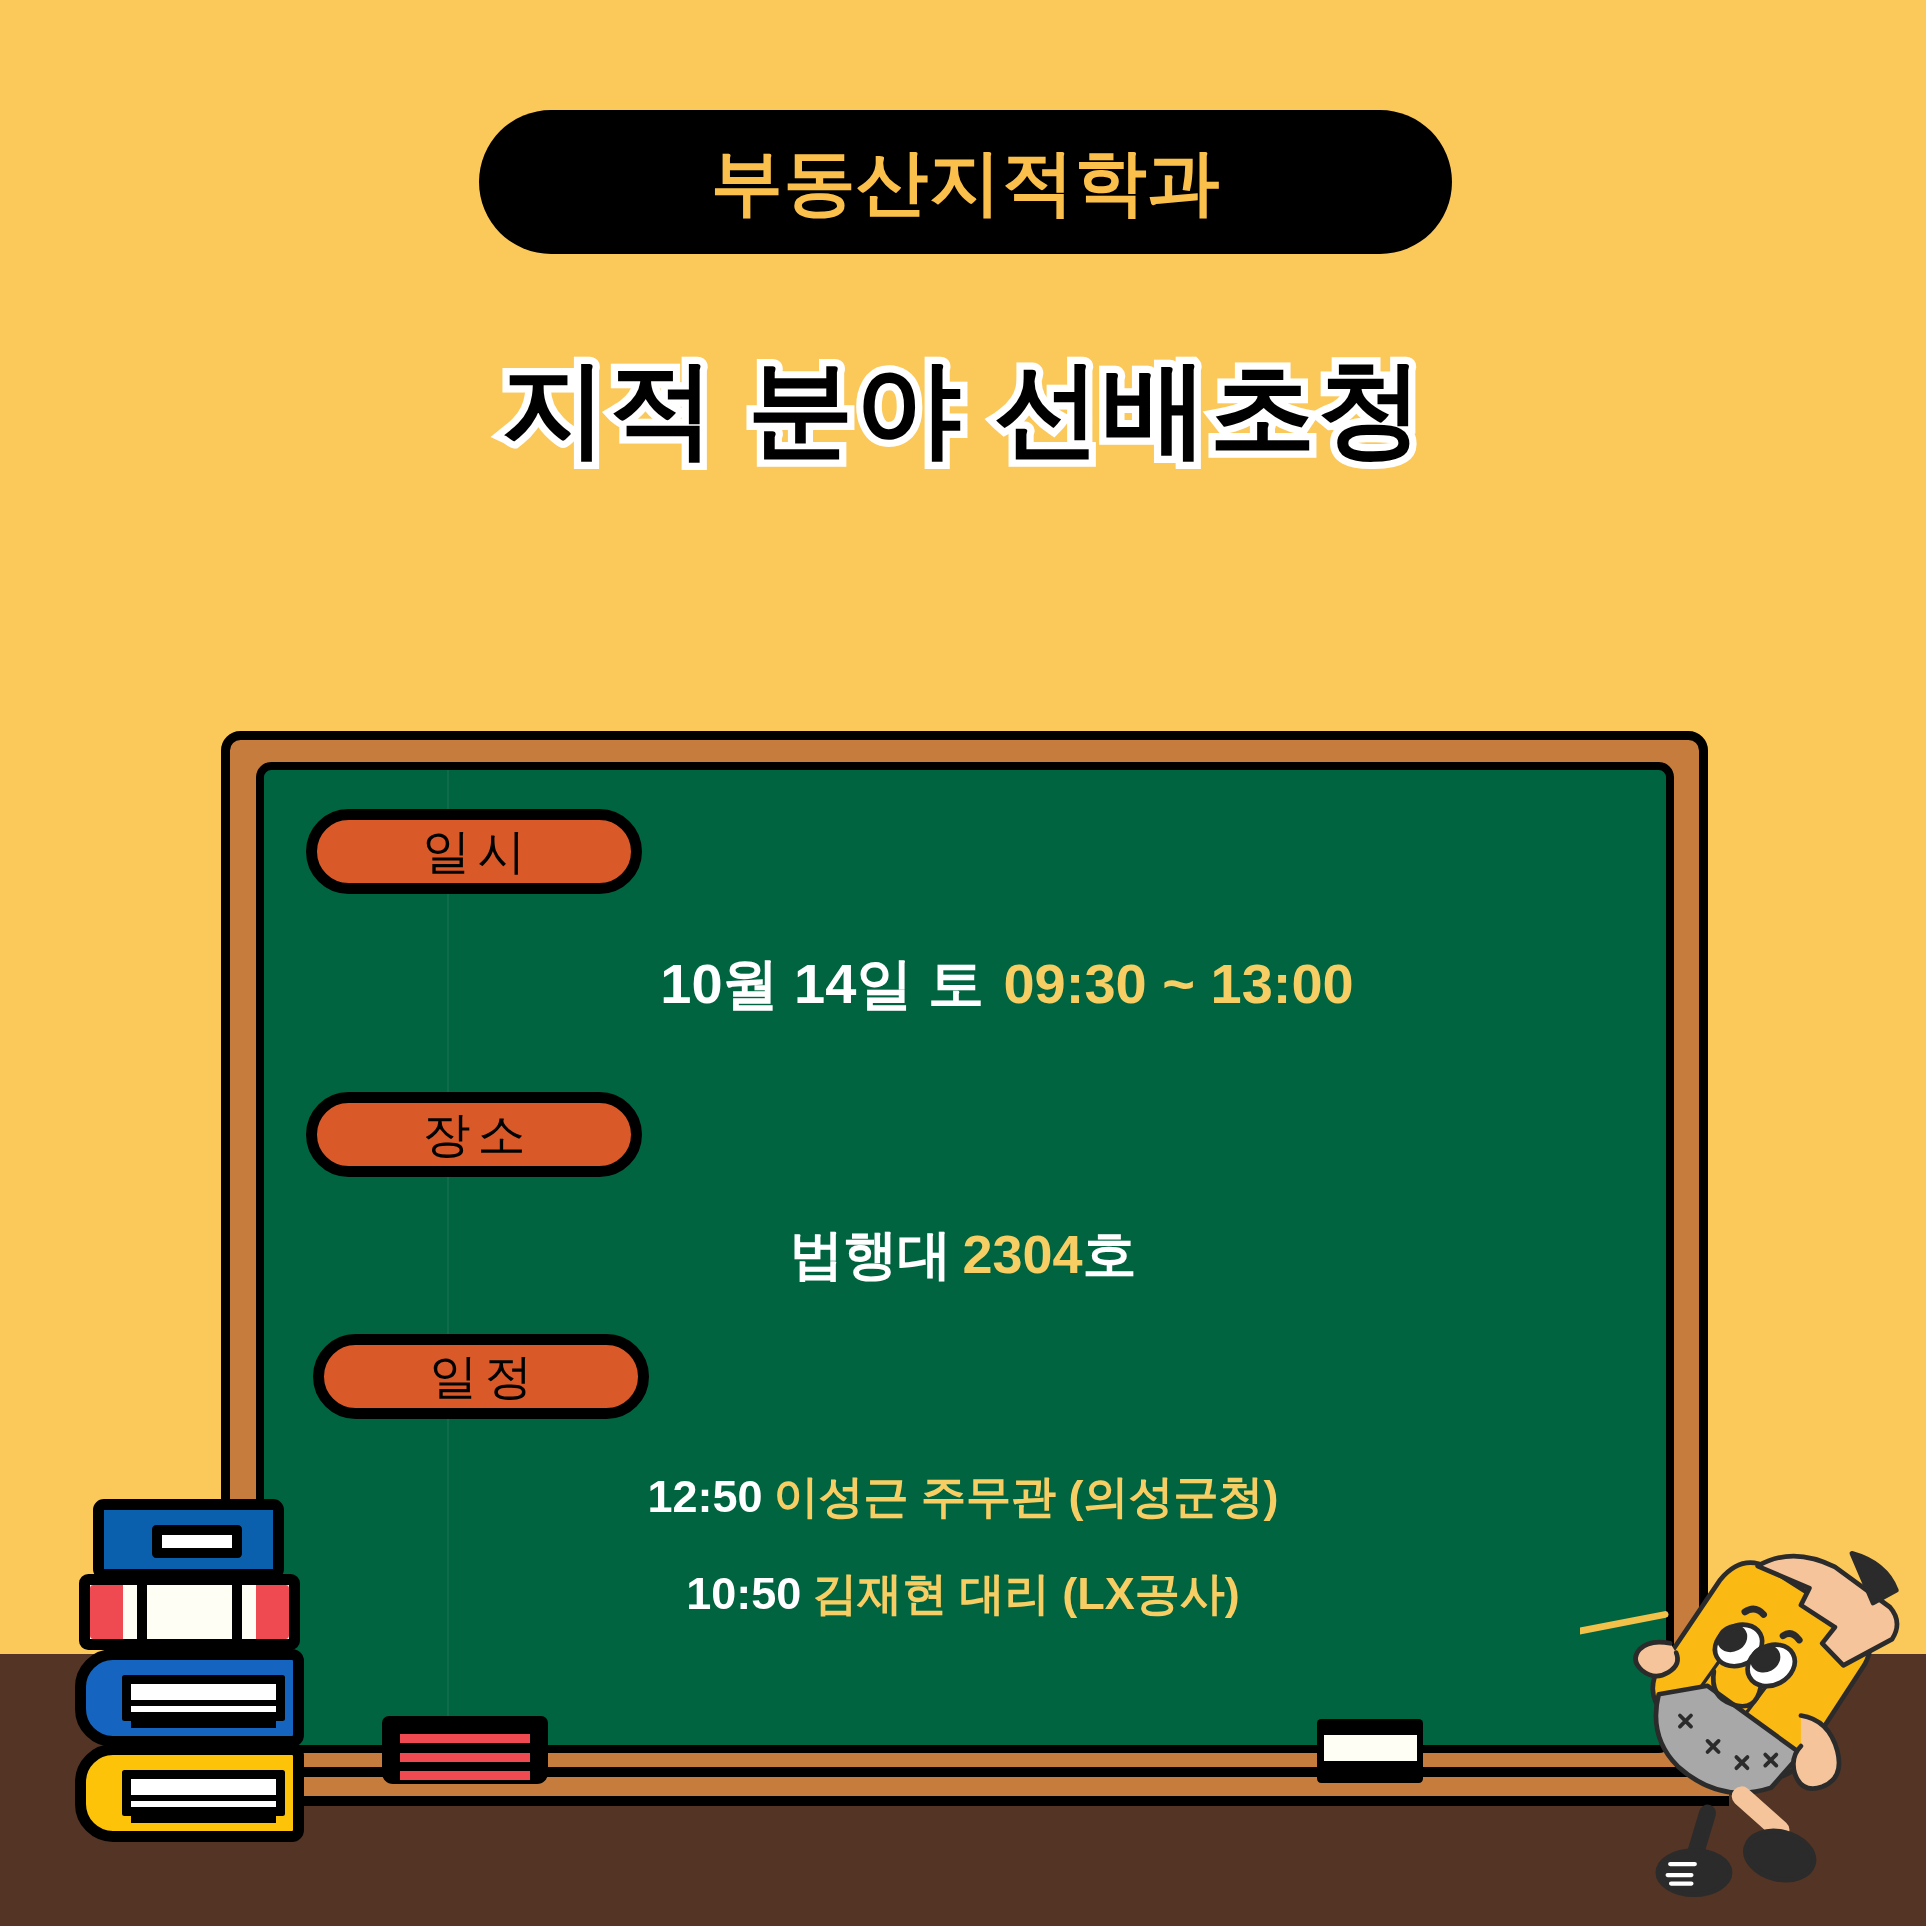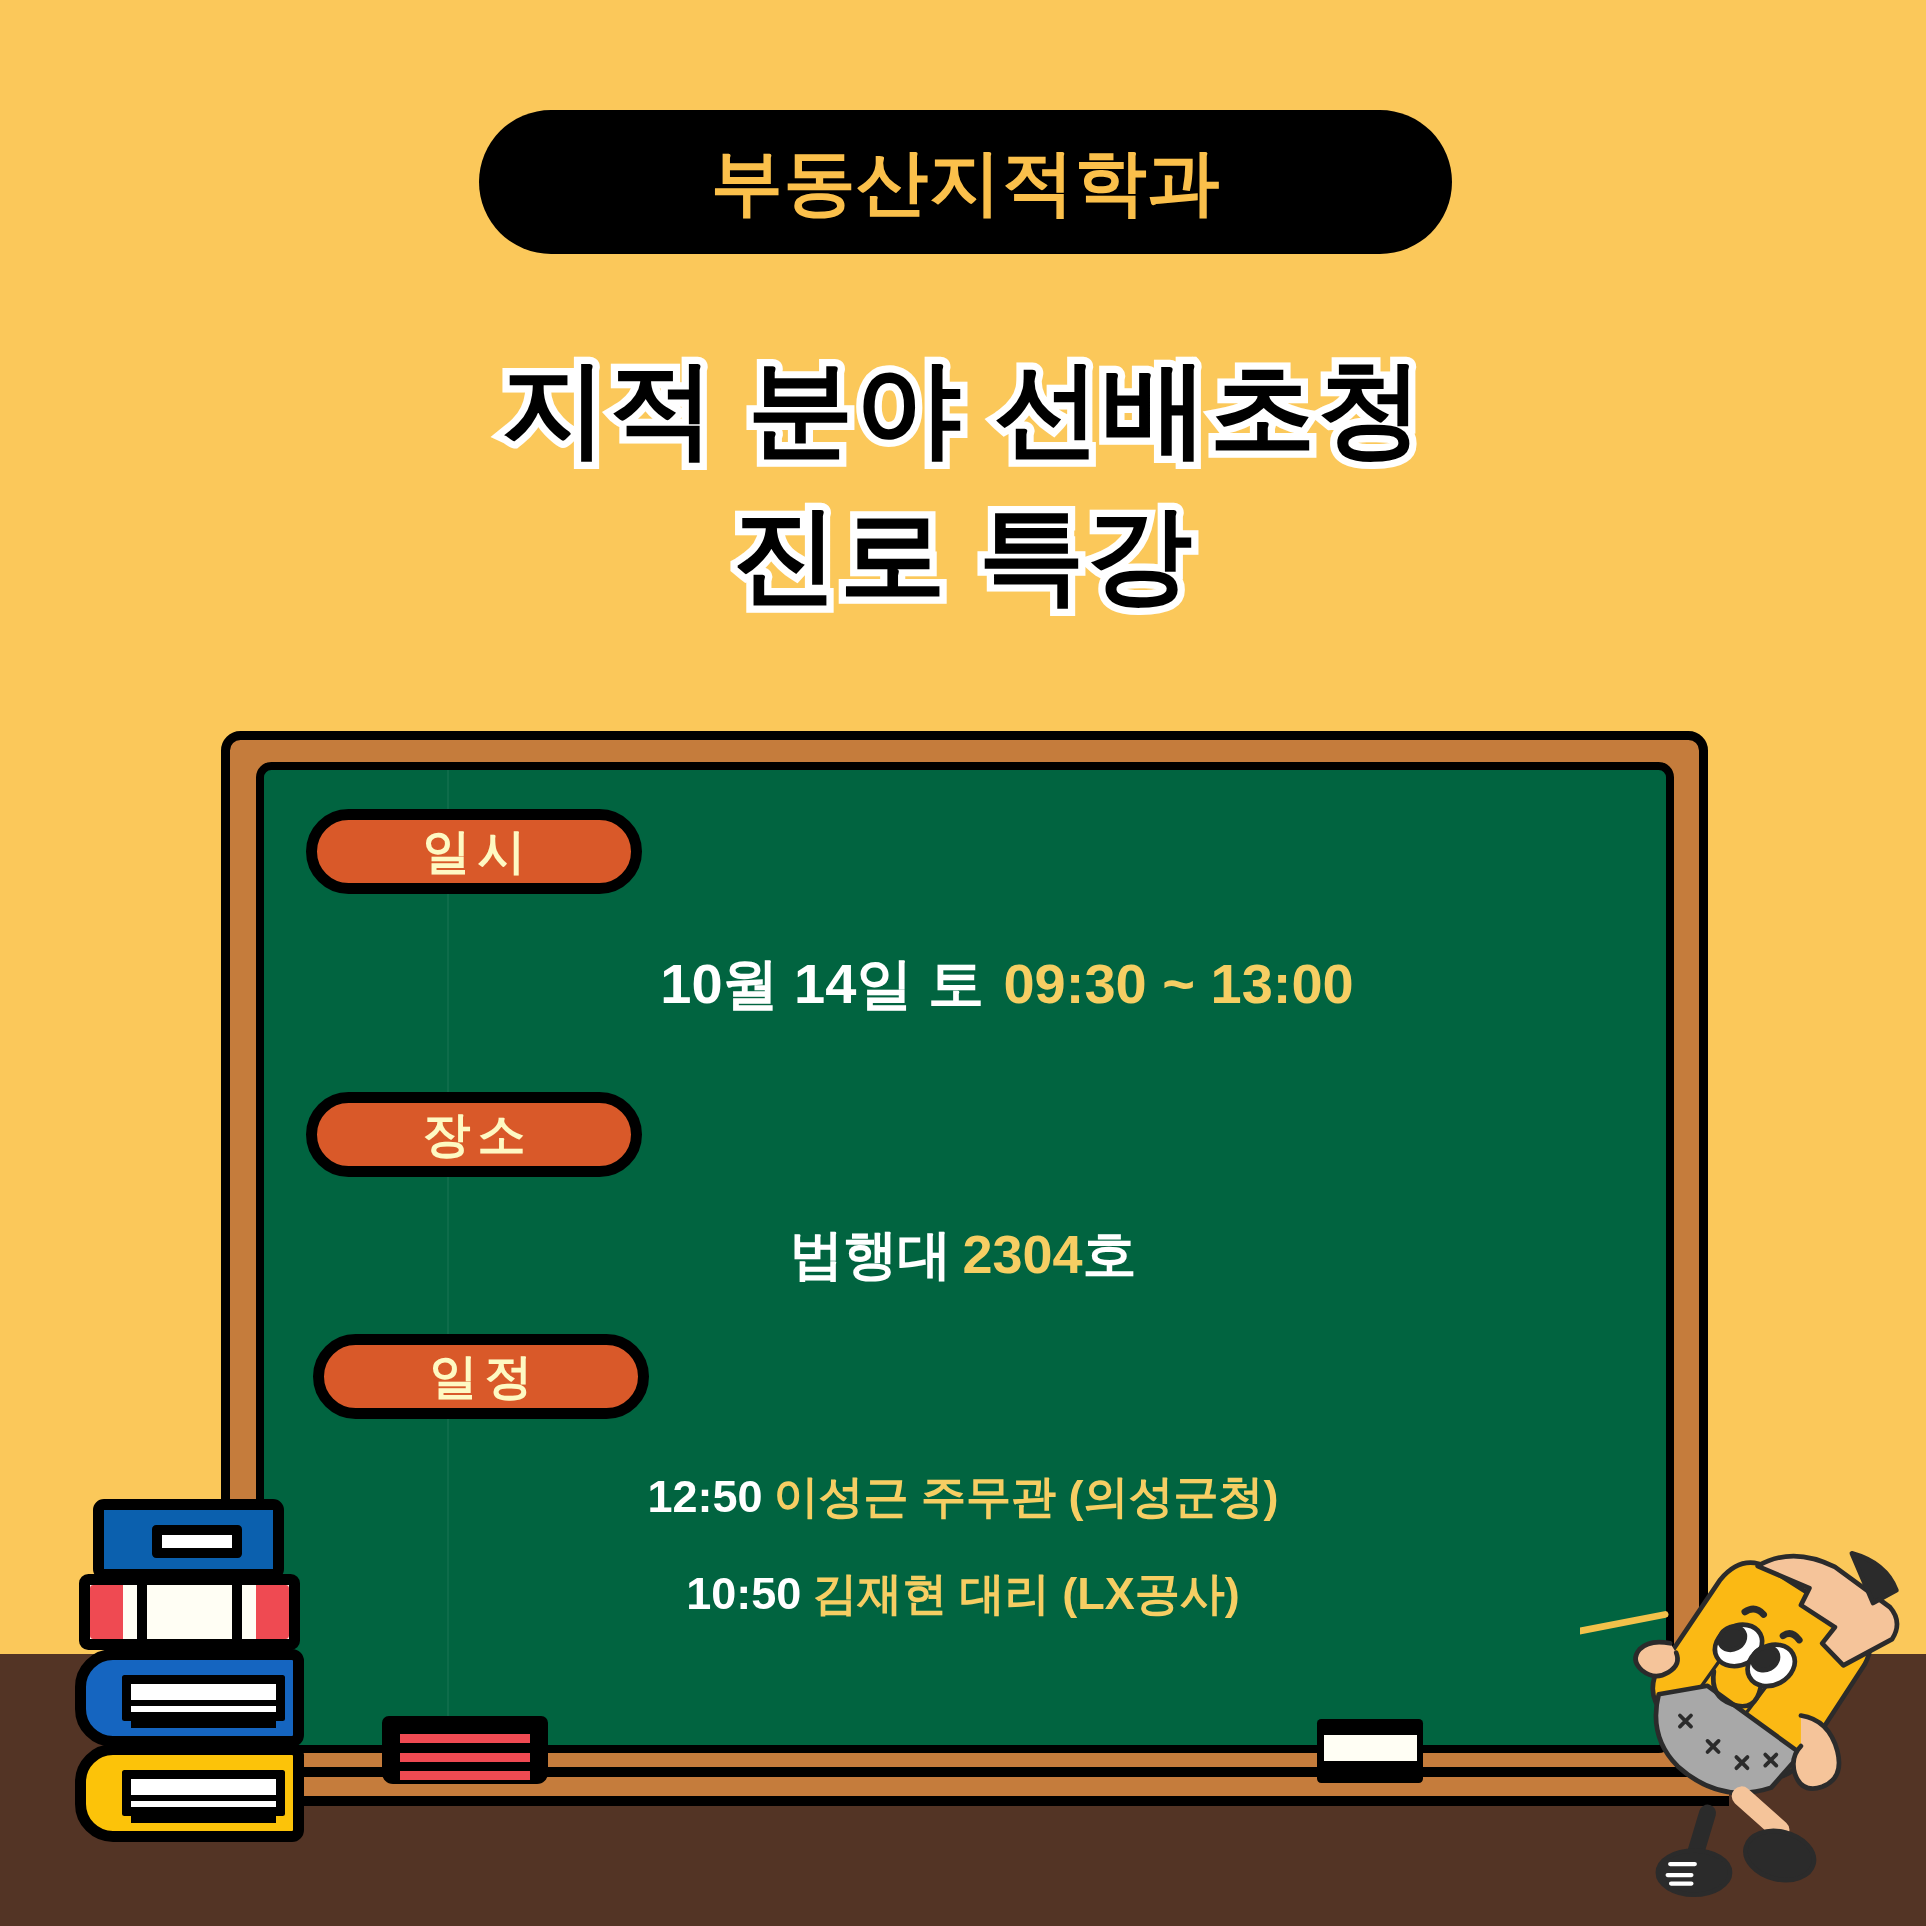--- a/index.html
+++ b/index.html
@@ -162,23 +162,23 @@
     border: 11px solid #000000;
     border-radius: 51px;
     box-sizing: border-box;
     display: flex;
     align-items: center;
     justify-content: center;
     width: 336px;
     height: 85px;
   }
   .pill .label {
-    color: #fef9c3;
+    color: #000000;
     font-size: 48px;
-    font-weight: 700;
+    font-weight: 400;
     letter-spacing: 6.8px;
     text-indent: 6.8px;
     line-height: 1;
   }
   #pill-date { left: 306px; top: 809px; }
   #pill-place { left: 306px; top: 1092px; }
   #pill-sched { left: 313px; top: 1334px; }
 
   .value-row {
     position: absolute;
@@ -285,21 +285,20 @@
 <body>
 
 <div id="floor"></div>
 
 <div id="dept-badge">
   <span class="label">부동산지적학과</span>
 </div>
 
 <div id="title-block">
   <div class="tline">지적 분야 선배초청</div>
-  <div class="tline">진로 특강</div>
 </div>
 
 <div id="board-outer">
   <div id="board-inner">
     <div id="board-seam"></div>
   </div>
 </div>
 
 <div class="pill" id="pill-date">
   <span class="label">일시</span>

